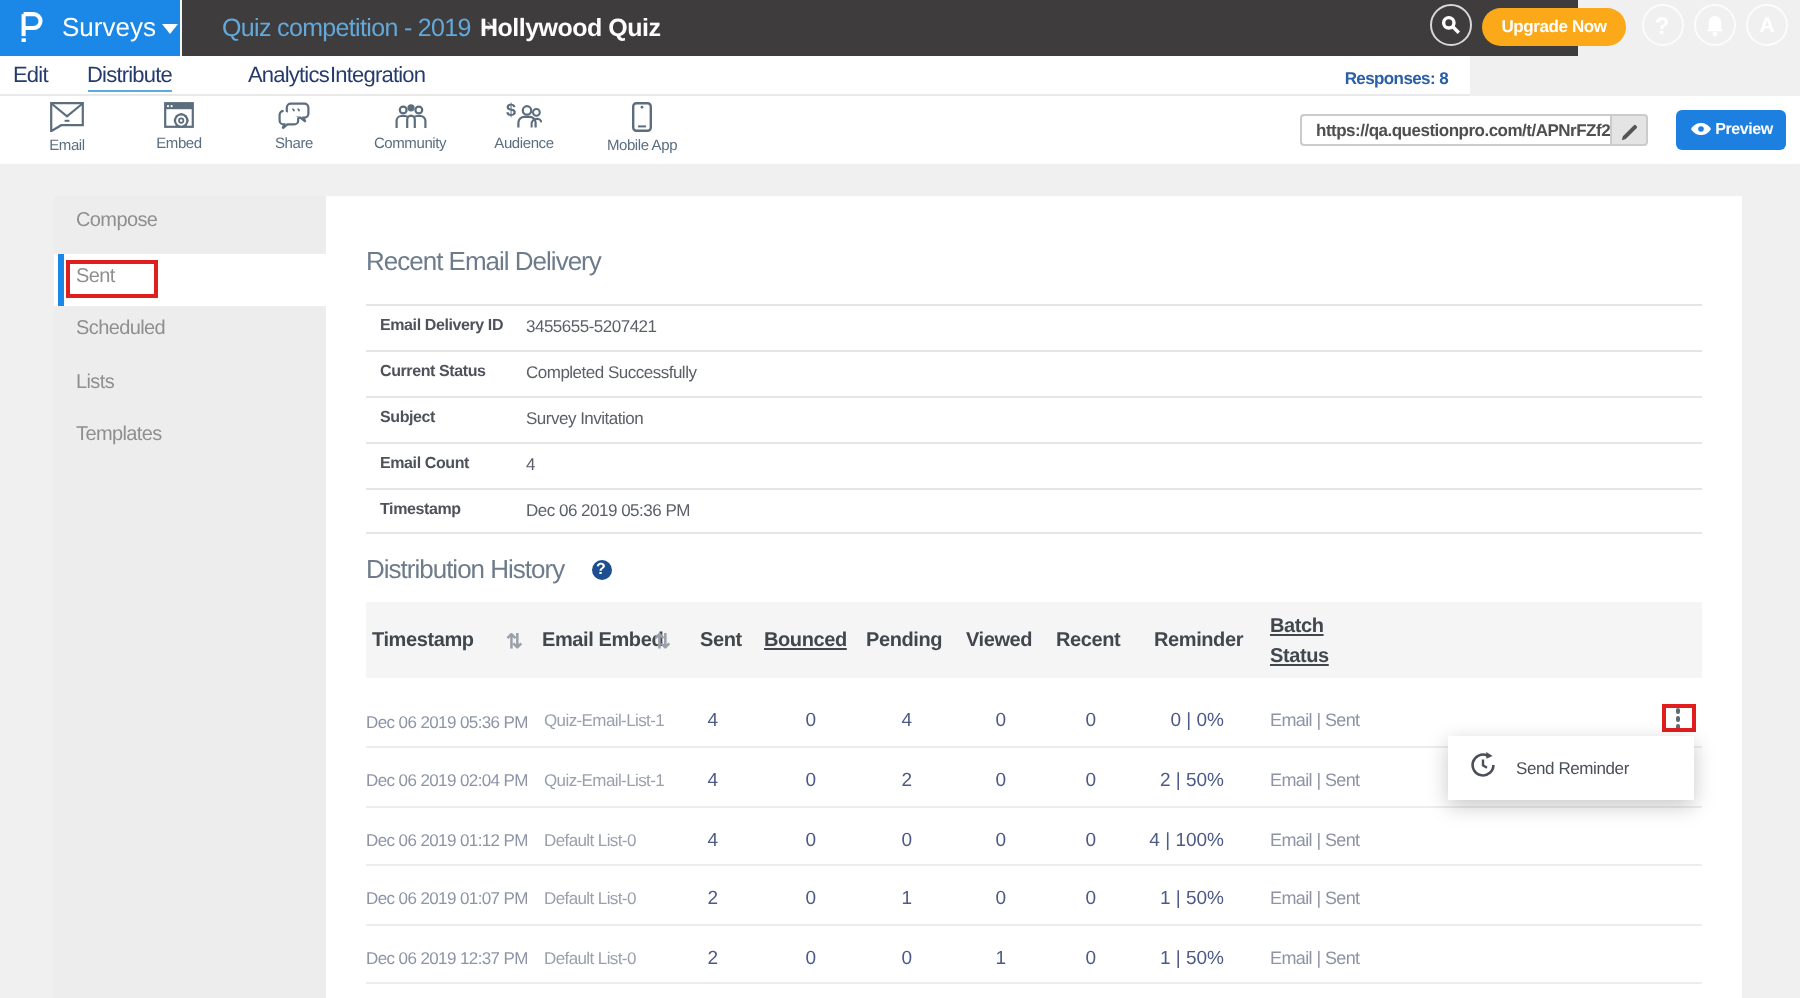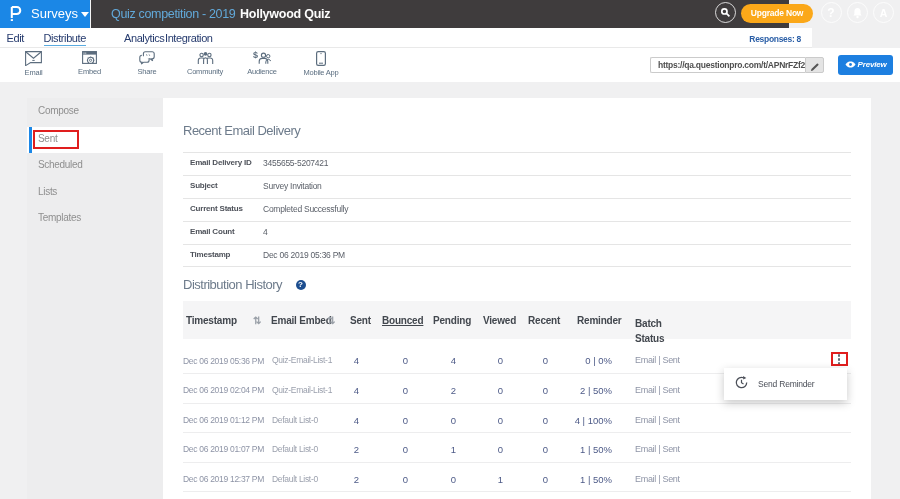--- a/index.html
+++ b/index.html
@@ -12,32 +12,32 @@
 .logoblk { position:absolute; left:0; top:0; width:91px; height:28px; background:#1b87e6; border-right:1.5px solid #f5f5f5; }
 .surveys { position:absolute; left:31px; top:0; height:28px; line-height:28px; color:#fff; font-size:13px; }
 .caret { position:absolute; left:81px; top:12px; width:0; height:0; border-left:4px solid transparent; border-right:4px solid transparent; border-top:5px solid #fff; }
 .crumb1 { position:absolute; left:111px; top:0; height:28px; line-height:28px; color:#62a9da; font-size:12.5px; letter-spacing:-0.33px; }
 .crumbsep { position:absolute; left:243px; top:0; height:28px; line-height:27px; color:#9a9a9a; font-size:11px; }
 .crumb2 { position:absolute; left:240px; top:0; height:28px; line-height:28px; color:#fdfdfd; font-size:12.5px; font-weight:bold; letter-spacing:-0.25px; }
 .circ { position:absolute; top:2px; width:21px; height:21px; border:1.2px solid rgba(255,255,255,0.8); border-radius:50%; color:#fff; text-align:center; }
 .upg { position:absolute; left:741px; top:4px; width:72px; height:19px; background:#fba819; border-radius:10px; color:#fff; font-size:8.5px; font-weight:bold; letter-spacing:-0.2px; text-align:center; line-height:19px; }
 
 
-.tabs { position:absolute; top:28px; left:0; width:812px; height:20px; background:#fff; border-bottom:1px solid #e9e9e9; }
+.tabs { position:absolute; top:28px; left:0; width:735px; height:20px; background:#fff; border-bottom:1px solid #e9e9e9; }
 .tab { position:absolute; top:0; height:18px; line-height:20px; font-size:11px; letter-spacing:-0.4px; color:#253a6d; }
 .resp { position:absolute; right:11px; top:0; height:20px; line-height:22px; font-size:8.5px; letter-spacing:-0.3px; font-weight:bold; color:#2b5fa7; }
 
 
 .toolbar { position:absolute; top:48px; left:0; width:900px; height:34px; background:#fff; }
 .tool { position:absolute; top:3px; width:64px; text-align:center; }
 .tool svg { display:block; margin:0 auto; }
 .tool .lb { font-size:7.5px; letter-spacing:-0.2px; color:#5b6e80; margin-top:2px; }
 .urlbox { position:absolute; left:650px; top:9px; width:155px; height:16px; background:#fff; border:1px solid #cbcbcb; border-right:none; border-radius:2px 0 0 2px; font-size:8.5px; letter-spacing:-0.25px; font-weight:bold; color:#4f4f4f; line-height:15px; padding-left:7px; white-space:nowrap; overflow:hidden; }
 .pencilbox { position:absolute; left:805px; top:9px; width:19px; height:16px; background:#e4e4e4; border:1px solid #cbcbcb; border-radius:0 2px 2px 0; text-align:center; }
-.preview { position:absolute; left:838px; top:7px; width:55px; height:19.5px; background:#1d7fe0; border-radius:3px; color:#fff; font-size:8px; letter-spacing:-0.2px; font-weight:bold; text-align:center; line-height:19px;font-style:italic; }
+.preview { position:absolute; left:838px; top:7px; width:55px; height:19.5px; background:#1d7fe0; border-radius:3px; color:#fff; font-size:8px; letter-spacing:-0.2px; font-weight:bold; text-align:center; line-height:19px; }
 
 
 .card { position:absolute; left:27px; top:98px; width:844px; height:401px; background:#fff; }
 .sidebar { position:absolute; left:0; top:0; width:136px; height:401px; background:#ededee; }
 .sitem { position:absolute; left:11px; font-size:10px; letter-spacing:-0.3px; color:#8f8f8f; }
 .sentrow { position:absolute; left:0; top:28.8px; width:136px; height:26px; background:#fff; }
 .bluebar { position:absolute; left:1.5px; top:0; width:3.5px; height:26px; background:#1b87e6; }
 .redbox1 { position:absolute; left:6px; top:32px; width:46px; height:18.5px; border:2px solid #e01e1e; }
 
 
@@ -197,26 +197,26 @@
   </div>
 
   <div class="h1" style="left:156px; top:25px;">Recent Email Delivery</div>
 
   <div class="dtable">
     <div class="drow">
         <span class="dlab">Email Delivery ID</span>
         <span class="dval">3455655-5207421</span>
       </div>
     <div class="drow">
+        <span class="dlab">Current Status</span>
+        <span class="dval">Completed Successfully</span>
+      </div>
+    <div class="drow">
         <span class="dlab">Subject</span>
         <span class="dval">Survey Invitation</span>
-      </div>
-    <div class="drow">
-        <span class="dlab">Current Status</span>
-        <span class="dval">Completed Successfully</span>
       </div>
     <div class="drow">
         <span class="dlab">Email Count</span>
         <span class="dval">4</span>
       </div>
     <div class="drow">
         <span class="dlab">Timestamp</span>
         <span class="dval">Dec 06 2019 05:36 PM</span>
       </div>
   </div>
@@ -229,21 +229,21 @@
       <span style="left:3px; top:14px;">Timestamp</span>
       <span style="left:70px; top:14px; color:#9aa0a8;">⇅</span>
       <span style="left:88px; top:14px;">Email Embed</span>
       <span style="left:144px; top:14px; color:#9aa0a8;">⇅</span>
       <span style="left:167px; top:14px;">Sent</span>
       <span style="left:199px; top:14px;text-decoration:underline;">Bounced</span>
       <span style="left:250px; top:14px;">Pending</span>
       <span style="left:300px; top:14px;">Viewed</span>
       <span style="left:345px; top:14px;">Recent</span>
       <span style="left:394px; top:14px;">Reminder</span>
-      <span style="left:452px; top:16px; line-height:14.5px;">Batch<br>Status</span>
+      <span style="left:452px; top:6px; line-height:14.5px;text-decoration:underline;">Batch<br>Status</span>
     </div>
     <div class="trow" style="height:35px;">
         <span class="c1" style="top:17px;">Dec 06 2019 05:36 PM</span>
         <span class="c2" style="top:16px;">Quiz-Email-List-1</span>
         <span class="num s1" style="top:16px;">4</span>
         <span class="num s2" style="top:16px;">0</span>
         <span class="num s3" style="top:16px;">4</span>
         <span class="num s4" style="top:16px;">0</span>
         <span class="num s5" style="top:16px;">0</span>
         <span class="num s6" style="top:16px;">0 | 0%</span>

